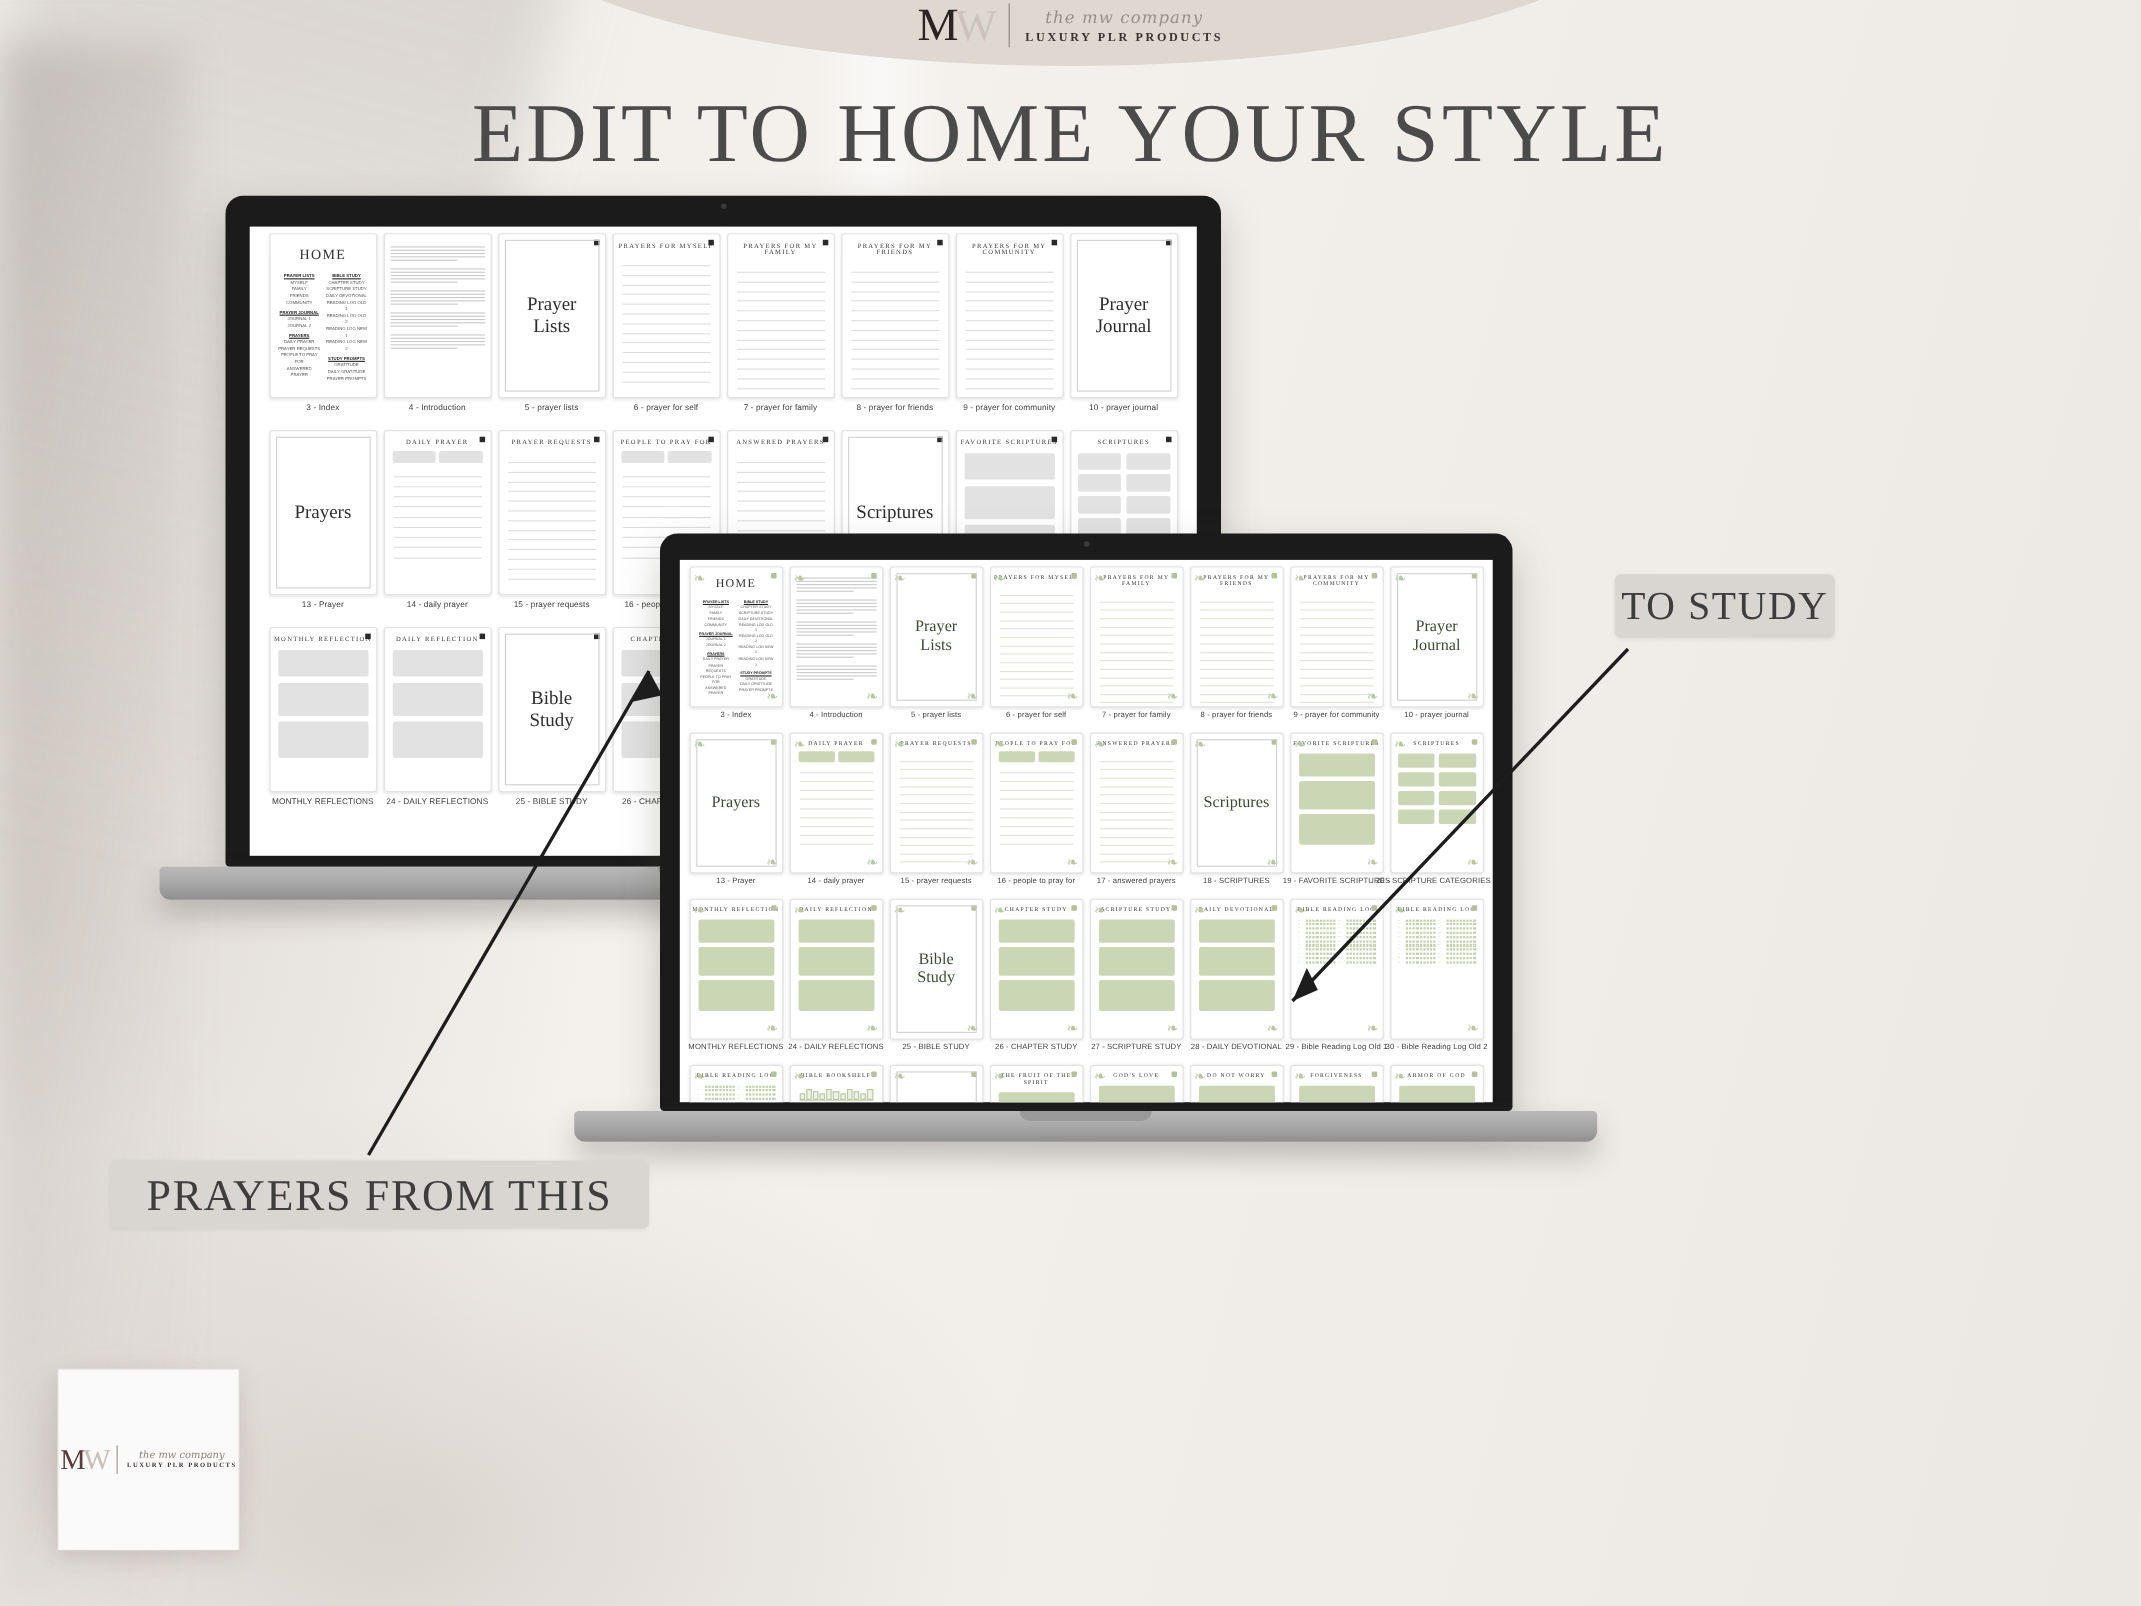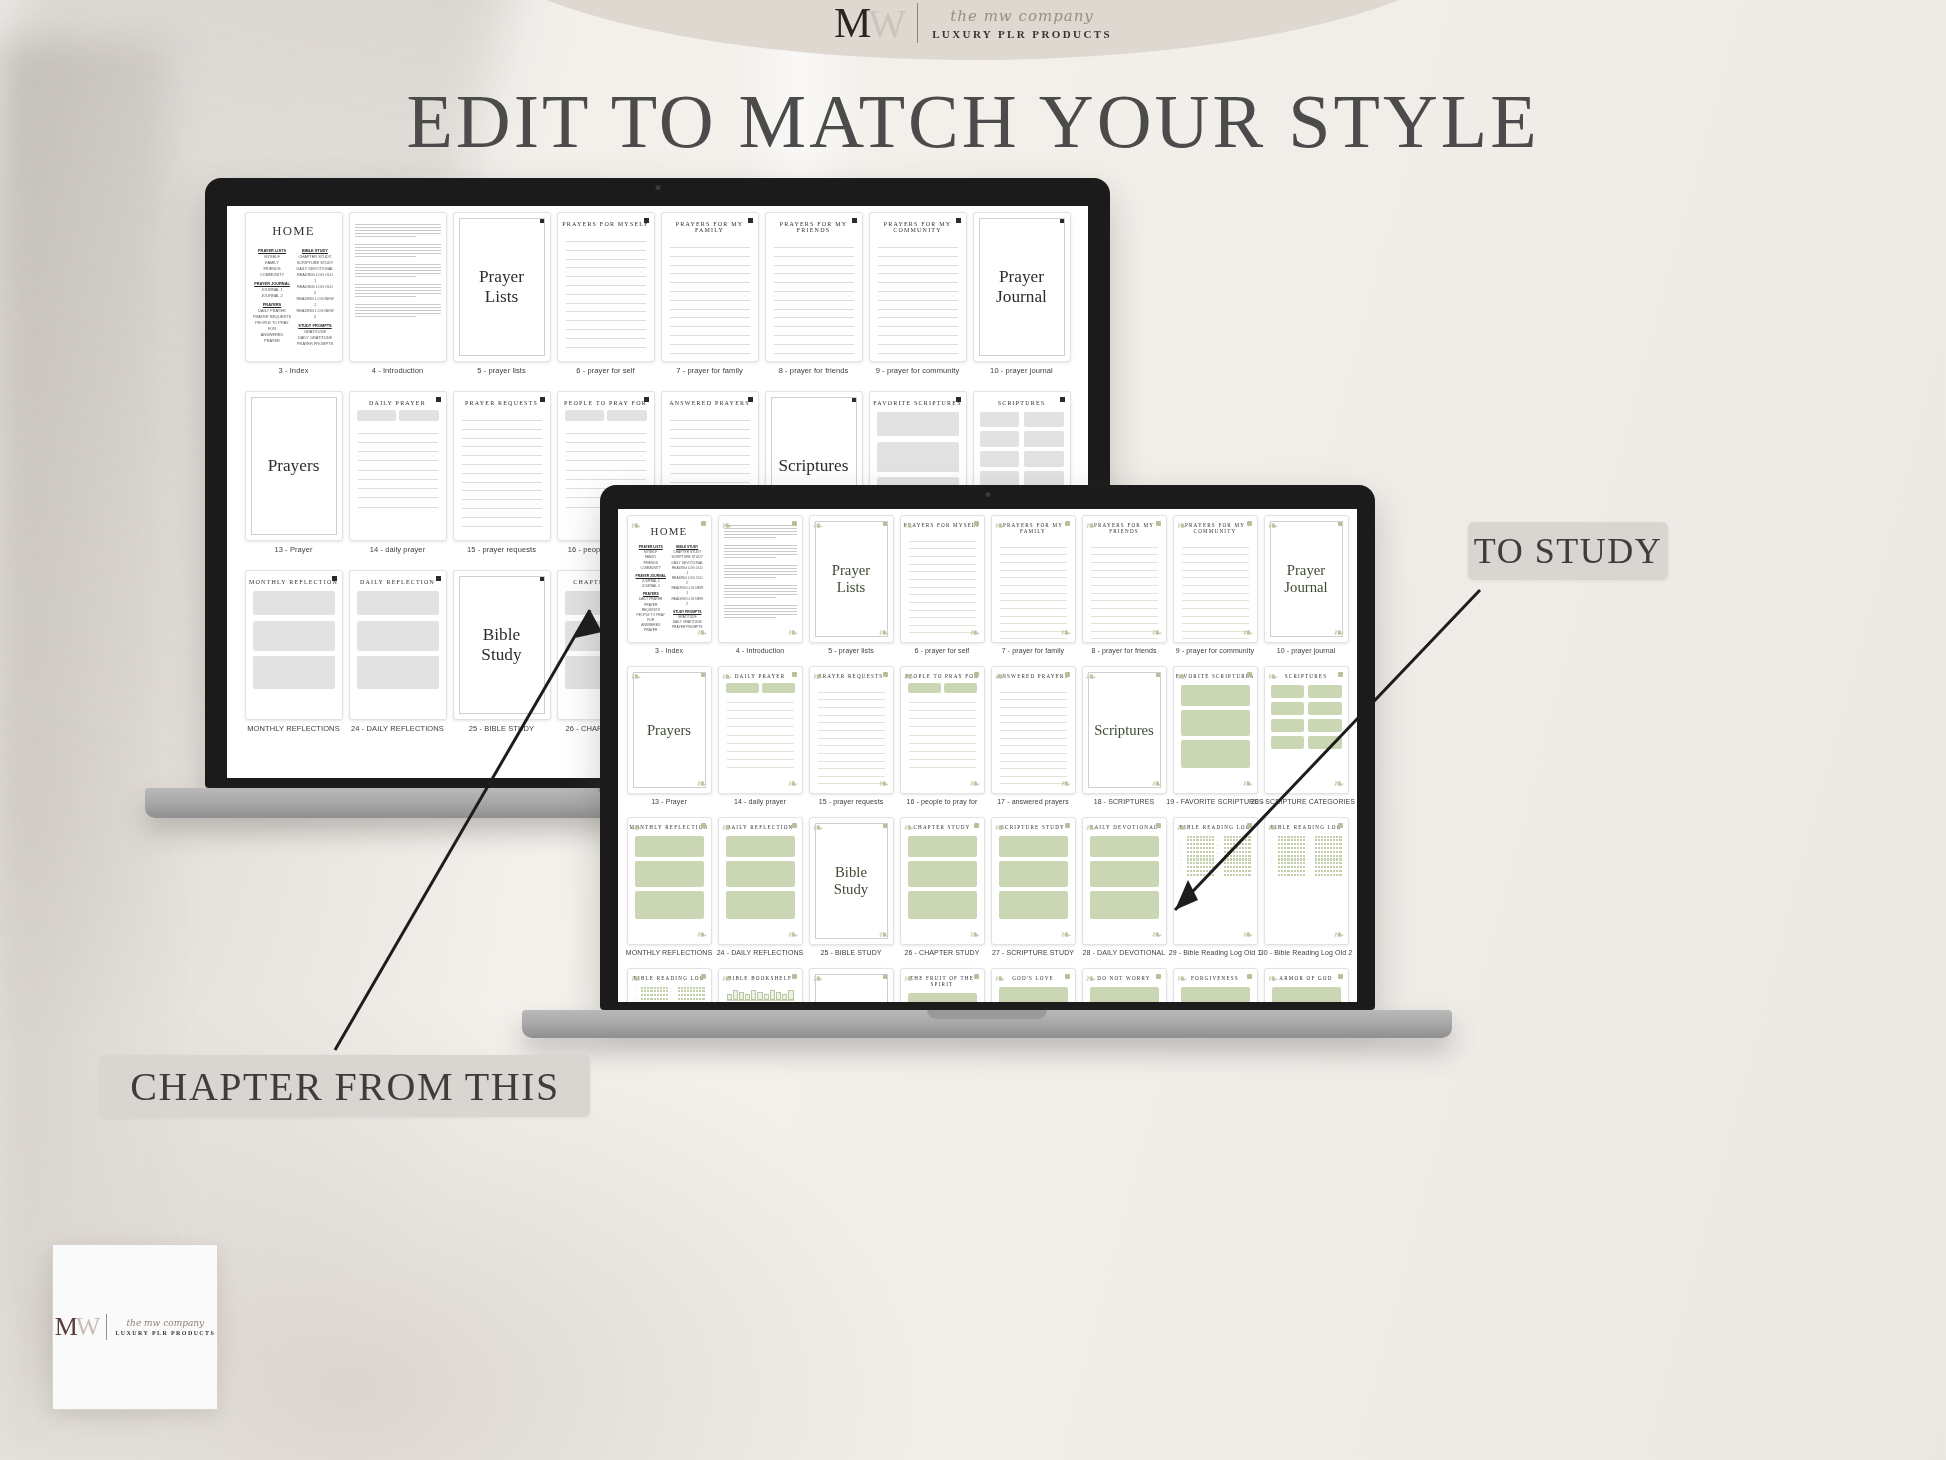--- a/index.html
+++ b/index.html
@@ -206,21 +206,21 @@
     <span>M</span>
       <span class="w">W</span>
   </div>
   <div class="logo-div"></div>
   <div class="logo-right">
     <div class="logo-script">the mw company</div>
     <div class="logo-sub">LUXURY PLR PRODUCTS</div>
   </div>
 </div>
 
-<div id="page-title">EDIT TO MATCH YOUR STYLE</div>
+<div id="page-title">EDIT TO HOME YOUR STYLE</div>
 
 <div class="laptop" id="laptop-1">
   <div class="lid">
     <div class="cam"></div>
     <div class="screen" id="screen-1">
         <div class="sheet-grid" style="grid-template-columns: repeat(8, 98px); gap: 16px 6px; justify-content: center;">
           <div class="cell">
             <div class="thumb" style="height: 150px;">
               <div class="t-title" style="font-size:12.750000000000002px;margin:10.500000000000002px 0 6px;">HOME</div>
               <div style="display:flex;gap:4px;padding:0 7px;font-size:3.9px;line-height:1.55;color:#555;">
@@ -2159,21 +2159,21 @@
 <svg class="arrow-svg" id="arrow-1" width="400" height="420" style="left:270px; top:600px;">
   <line x1="320" y1="10" x2="65" y2="450" stroke="#1d1d1d" stroke-width="3"></line>
   <polygon points="320,10 305,38 332,32" fill="#1d1d1d"></polygon>
 </svg>
 
 <svg class="arrow-svg" id="arrow-2" width="340" height="350" style="left:1150px; top:570px;">
   <line x1="330" y1="20" x2="25" y2="340" stroke="#1d1d1d" stroke-width="3"></line>
   <polygon points="25,340 48,330 38,310" fill="#1d1d1d"></polygon>
 </svg>
 
-<div class="pill" id="pill-change">CHAPTER FROM THIS</div>
+<div class="pill" id="pill-change">PRAYERS FROM THIS</div>
 <div class="pill" id="pill-to">TO STUDY</div>
 
 <div id="logo-card-shadow"></div>
 <div id="logo-card">
   <div class="inner">
     <div class="mw">
       <span>M</span>
         <span class="w">W</span>
     </div>
     <div class="divline"></div>

